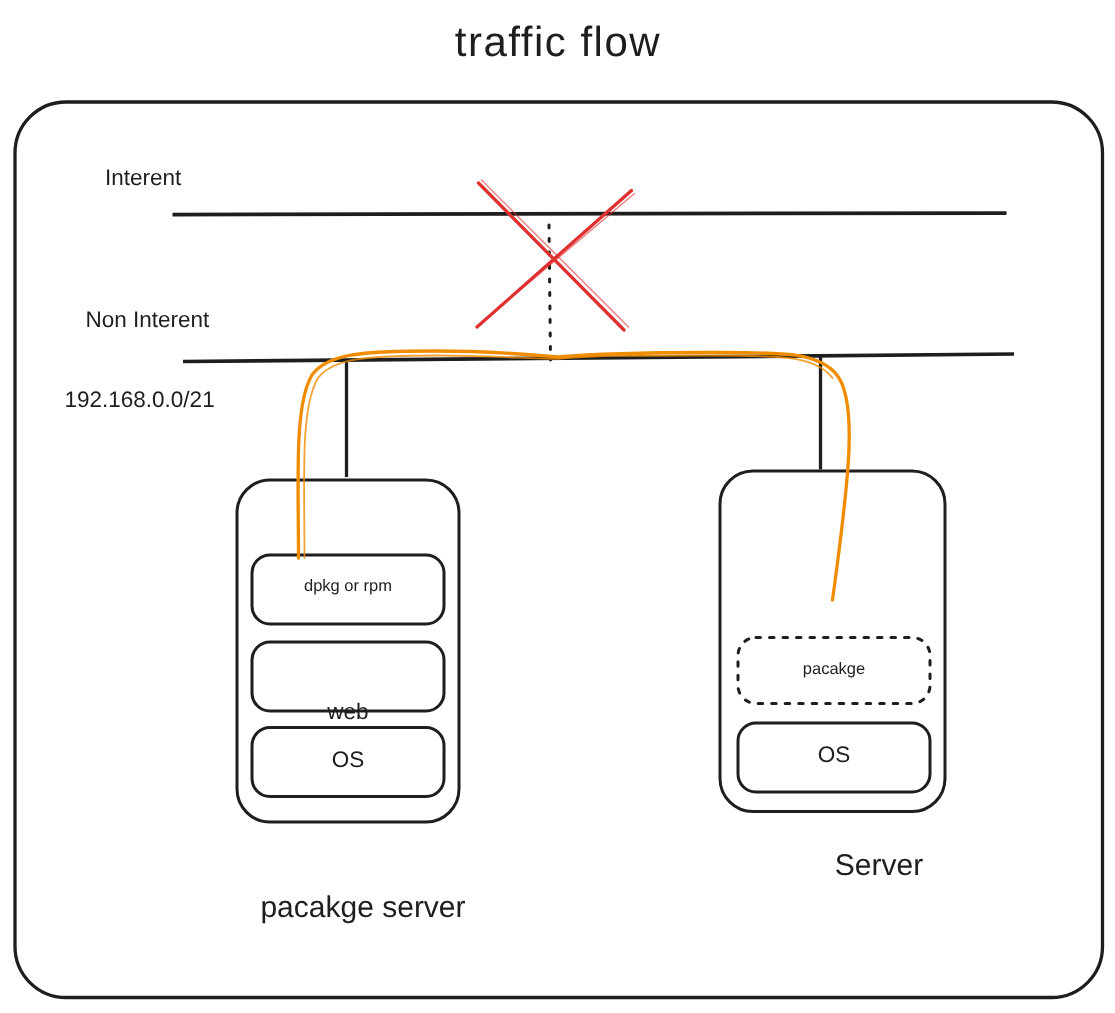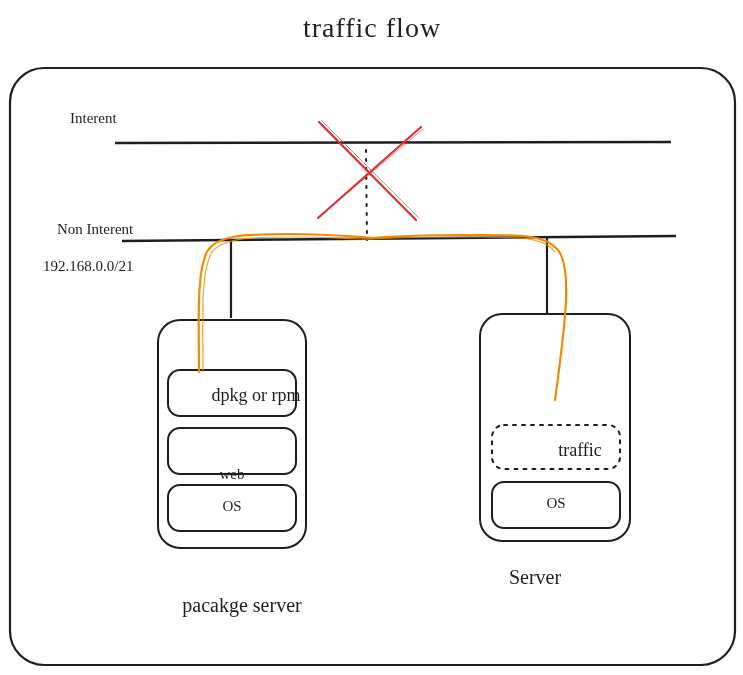--- a/index.html
+++ b/index.html
@@ -1,22 +1,22 @@
 <!DOCTYPE html>
 <html><head>
 <meta charset="utf-8">
 <style>
   html, body { margin: 0; padding: 0; background: #ffffff; }
   body { width: 743px; height: 675px; position: relative; overflow: hidden;
          font-family: "DejaVu Sans", sans-serif; color: #1e1e1e; }
   svg { position: absolute; left: 0; top: 0; }
-  .txt { position: absolute; white-space: nowrap; font-family: Liberation Serif, serif; color: #1e1e1e; }
+  .txt { position: absolute; white-space: nowrap; font-family: Liberation Sans, sans-serif; color: #1e1e1e; }
   .title { font-size: 28px; letter-spacing: 1px; }
   .label { font-size: 15px; text-align: center; }
-  .small { font-size: 18px; margin-left: 24px; }
+  .small { font-size: 11px; }
   .node-label { font-size: 20px; }
   .center { transform: translateX(-50%); text-align: center; }
 </style>
 </head>
 <body>
 
 <svg width="743" height="675" viewBox="0 0 743 675">
 
   <rect x="10" y="68" width="725" height="597" rx="34" ry="34" fill="none" stroke="#1e1e1e" stroke-width="2.2"></rect>
 
@@ -47,24 +47,24 @@
 
   <g fill="none" stroke="#f08c00" stroke-linecap="round">
     <path d="M199 372 C 199 320, 196 270, 208 250 C 218 236, 240 234, 290 234 C 330 234, 360 237, 372 238 C 395 236, 420 235, 470 235 C 520 235, 545 234, 558 250 C 572 268, 566 320, 555 400" stroke-width="2.2"></path>
     <path d="M203 372 C 203 320, 200 272, 212 252 C 222 239, 244 237, 292 237 C 332 237, 362 240, 374 239 C 398 237, 422 237, 472 237 C 520 237, 544 237, 555 252" stroke-width="1.2" opacity="0.8"></path>
   </g>
 </svg>
 
 <div class="txt title center" style="left:372px; top:12px;">traffic flow</div>
 
 <div class="txt label" style="left:70px; top:110px;">Interent</div>
-<div class="txt label" style="left:57px; top:205px;margin-top:16px;">Non Interent</div>
+<div class="txt label" style="left:57px; top:205px;">Non Interent</div>
 <div class="txt label" style="left:43px; top:258px;">192.168.0.0/21</div>
 
 <div class="txt small center" style="left:232px; top:385px;">dpkg or rpm</div>
 <div class="txt label center" style="left:232px; top:466px;">web</div>
 <div class="txt label center" style="left:232px; top:498px;">OS</div>
 
-<div class="txt small center" style="left:556px; top:440px;">traffic</div>
+<div class="txt small center" style="left:556px; top:440px;">pacakge</div>
 <div class="txt label center" style="left:556px; top:495px;">OS</div>
 
 <div class="txt node-label center" style="left:242px; top:594px;">pacakge server</div>
-<div class="txt node-label center" style="left:535px; top:566px;text-align:center;">Server</div>
+<div class="txt node-label center" style="left:586px; top:566px;text-align:center;">Server</div>
 
 </body></html>

